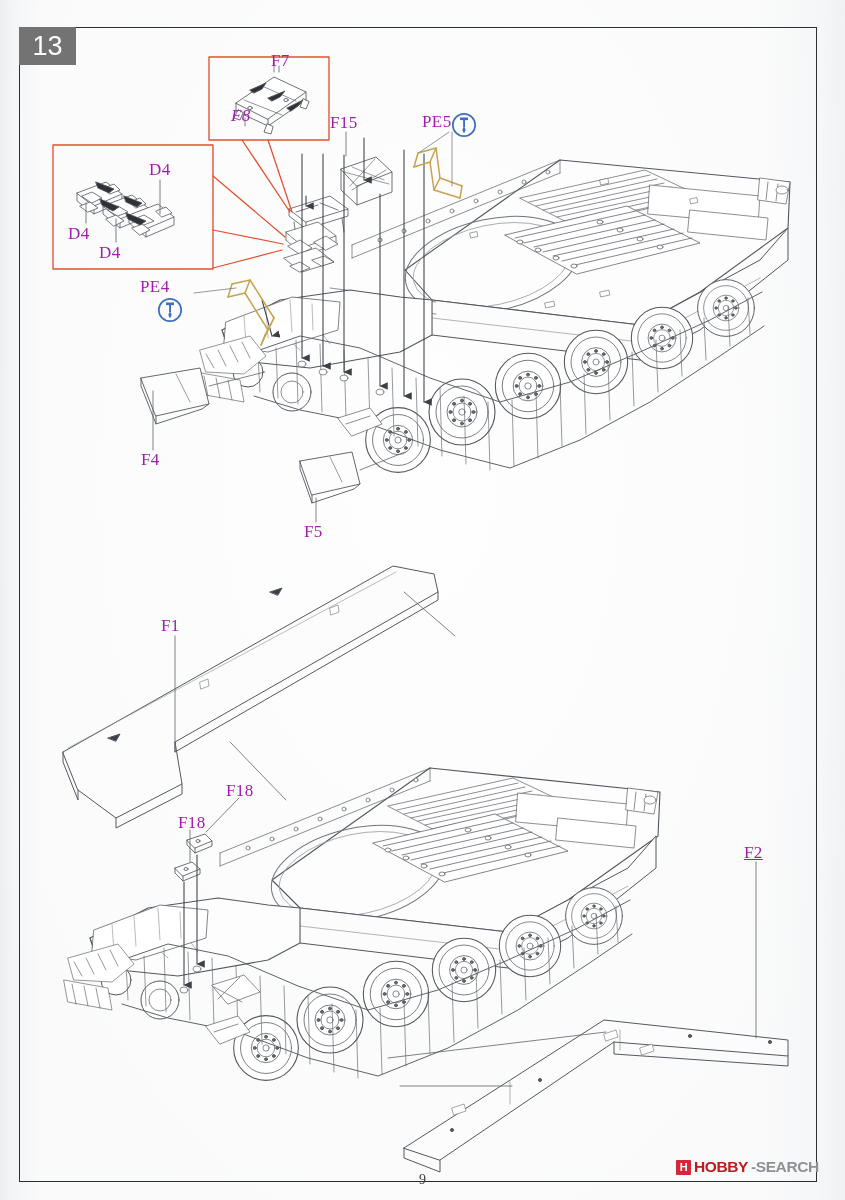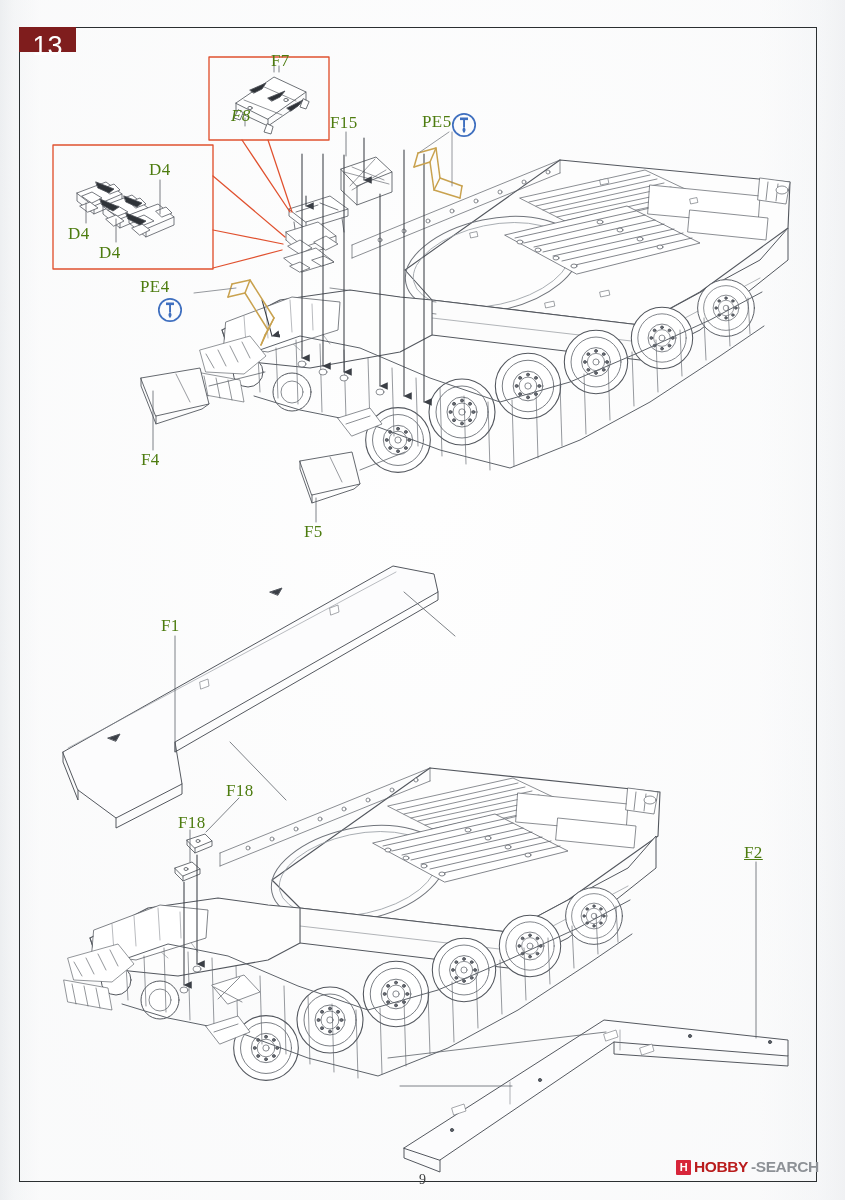--- a/index.html
+++ b/index.html
@@ -24,36 +24,36 @@
   .page-frame{
     position:absolute;
     left:19px;top:27px;
     width:798px;height:1155px;
     border:1.6px solid #2b2f31;
     box-sizing:border-box;
     background:transparent;
   }
   .step-badge{
     position:absolute;left:19px;top:27px;
-    width:57px;height:25px;
-    background:#7f1d1d;
+    width:57px;height:38px;
+    background:#737373;
     color:#ffffff;
     font-family:"Liberation Sans", sans-serif;
     font-size:27px;
     line-height:38px;
     text-align:center;
     letter-spacing:0px;
     font-weight:400;
   }
   .art{position:absolute;left:0;top:0;width:845px;height:1200px;}
   .lbl{
     position:absolute;
     font-family:"Liberation Serif", serif;
     font-size:17px;
-    color:#4d7c0f;
+    color:#a21caf;
     white-space:nowrap;
     letter-spacing:0.4px;
   }
   .pagenum{
     position:absolute;left:0;top:1172px;width:845px;
     text-align:center;
     font-family:"Liberation Serif", serif;
     font-size:14px;color:#3b3d3e;
   }
   .watermark{

